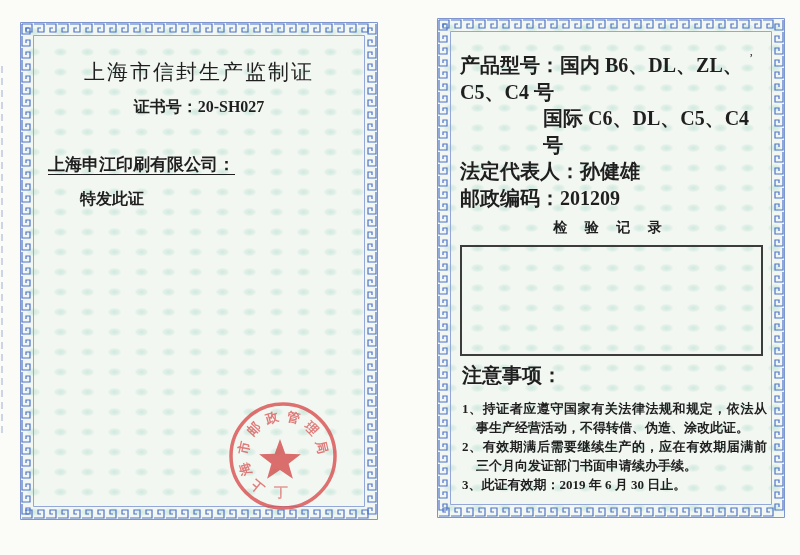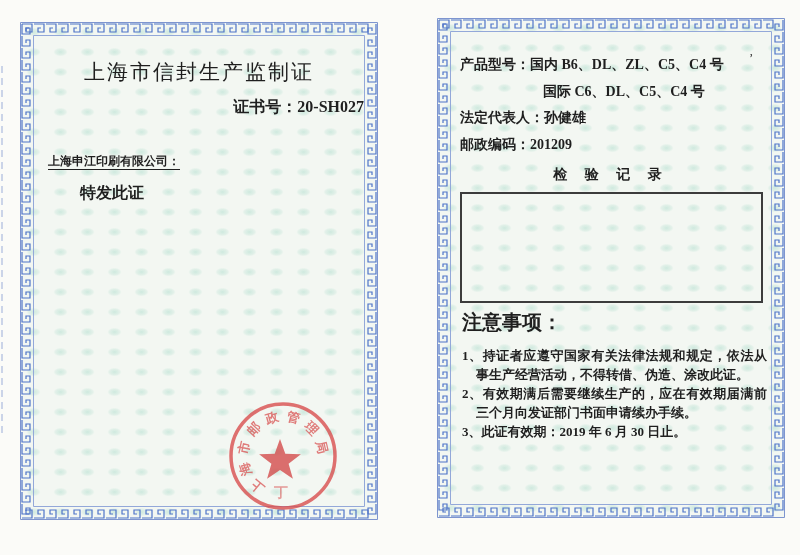--- a/index.html
+++ b/index.html
@@ -23,33 +23,33 @@
         rgba(122,200,175,.30) 0%, rgba(122,200,175,.14) 50%, rgba(122,200,175,0) 72%);
     background-size:27px 20px;
   }
   .page-left  { left:20px;  top:22px; width:358px; height:498px; }
   .page-right { left:437px; top:18px; width:348px; height:500px; }
   svg.meander { position:absolute; left:0; top:0; }
   .inner { position:absolute; inset:14px; }
 
   
   .cert-title { margin-top:22px; text-align:center; font-size:21px; font-weight:400; letter-spacing:2px; }
-  .cert-no    { margin-top:11px; text-align:right; font-size:16px; font-weight:600; }
-  .company    { margin:35px 0 0 14px; font-size:12px; font-weight:700;
+  .cert-no    { margin-top:11px; text-align:center; font-size:16px; font-weight:600; }
+  .company    { margin:35px 0 0 14px; font-size:17px; font-weight:700;
                 text-decoration:underline; text-underline-offset:4px; }
   .cert-body  { margin:9px 13px 0 14px; font-size:16px; font-weight:600;
                 line-height:31px; text-indent:2em; text-align:justify; }
   .closing    { margin:13px 0 0 46px; font-size:16px; font-weight:600; }
   .stamp      { position:absolute; left:189px; top:360px; width:120px; height:120px; }
   .issuer-block { position:absolute; left:140px; top:400px; width:200px; text-align:center; }
   .issuer-name  { font-size:17px; font-weight:600; line-height:22px; letter-spacing:1px; }
   .issue-date   { margin-top:8px; font-size:16px; font-weight:600; line-height:22px; letter-spacing:1px; }
 
   
-  .fields { margin:20px 0 0 9px; font-size:14px; font-weight:700; line-height:26.5px; }
+  .fields { margin:20px 0 0 9px; font-size:20px; font-weight:700; line-height:26.5px; }
   .field-row.cont { padding-left:83px; }
   .insp-title { margin-top:6px; text-align:center; font-size:14px; font-weight:700;
                 letter-spacing:7px; line-height:22px; }
   .insp-box   { margin:6px 0 0 9px; width:303px; height:111px; border:2px solid #3c3c3c; }
   .notes-title { margin:10px 0 0 11px; font-size:20px; font-weight:700; line-height:19px; }
   .notes      { margin:14px 4px 0 11px; font-size:13px; font-weight:700; line-height:19px; }
   .note-item  { padding-left:14px; text-indent:-14px; text-align:justify; }
   .stray-mark { position:absolute; left:298px; top:18px; font-size:13px; color:#333; }
 </style>
 </head>

